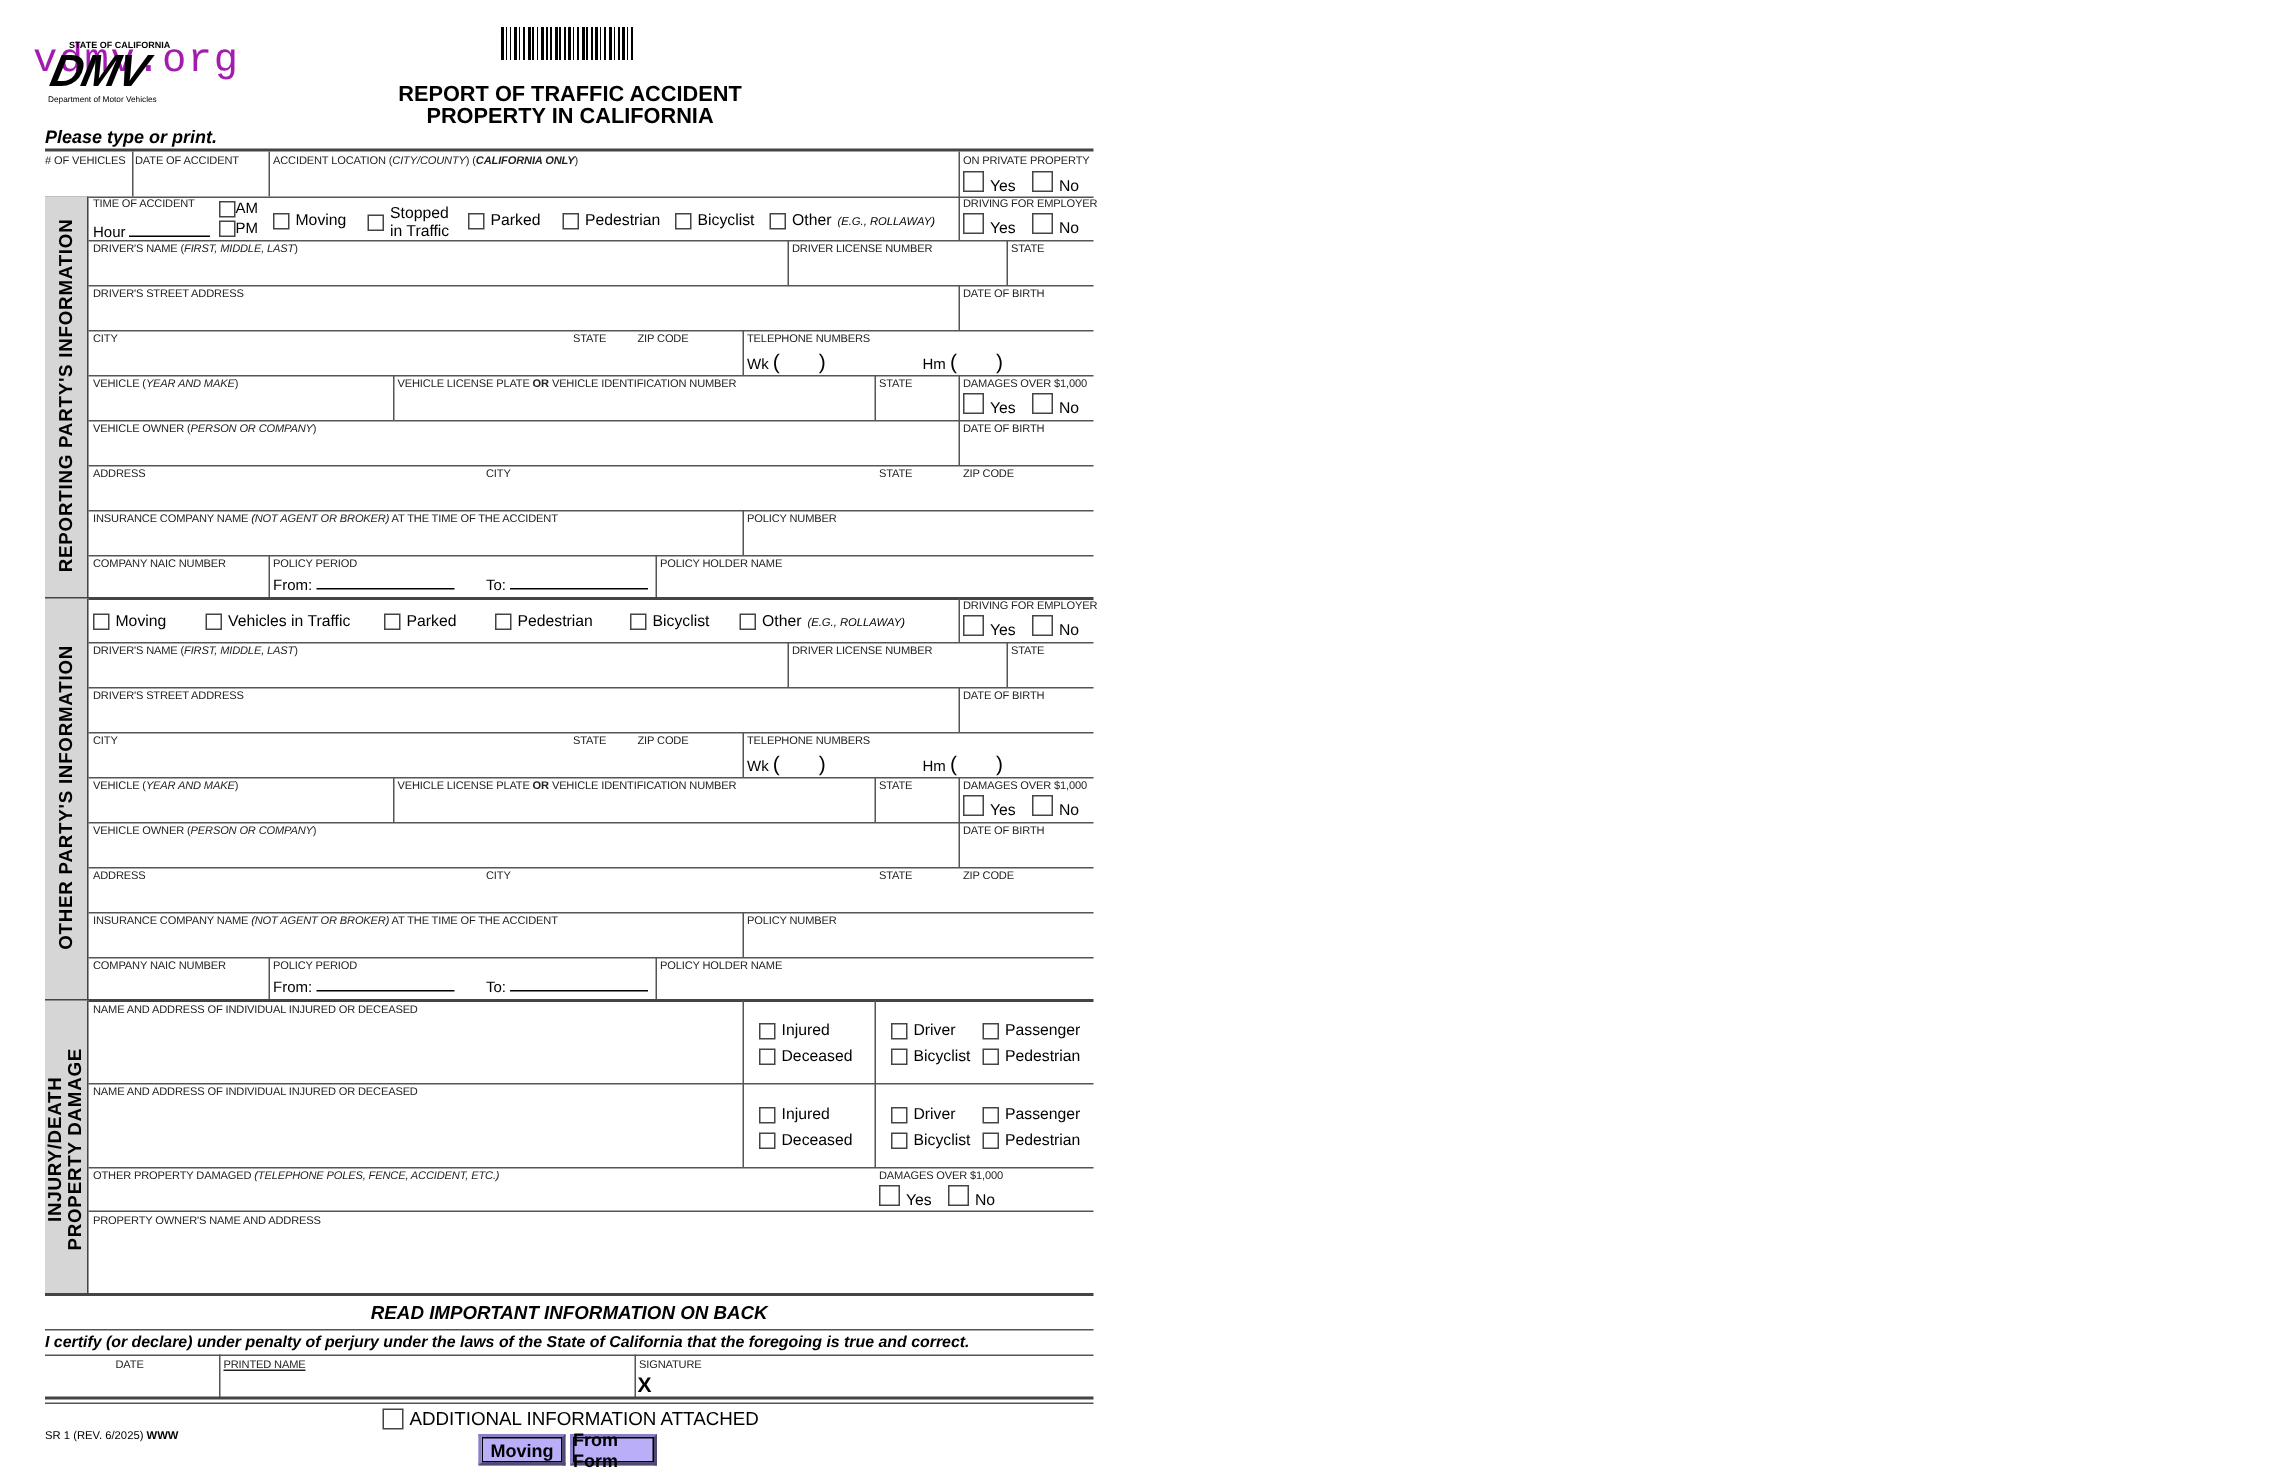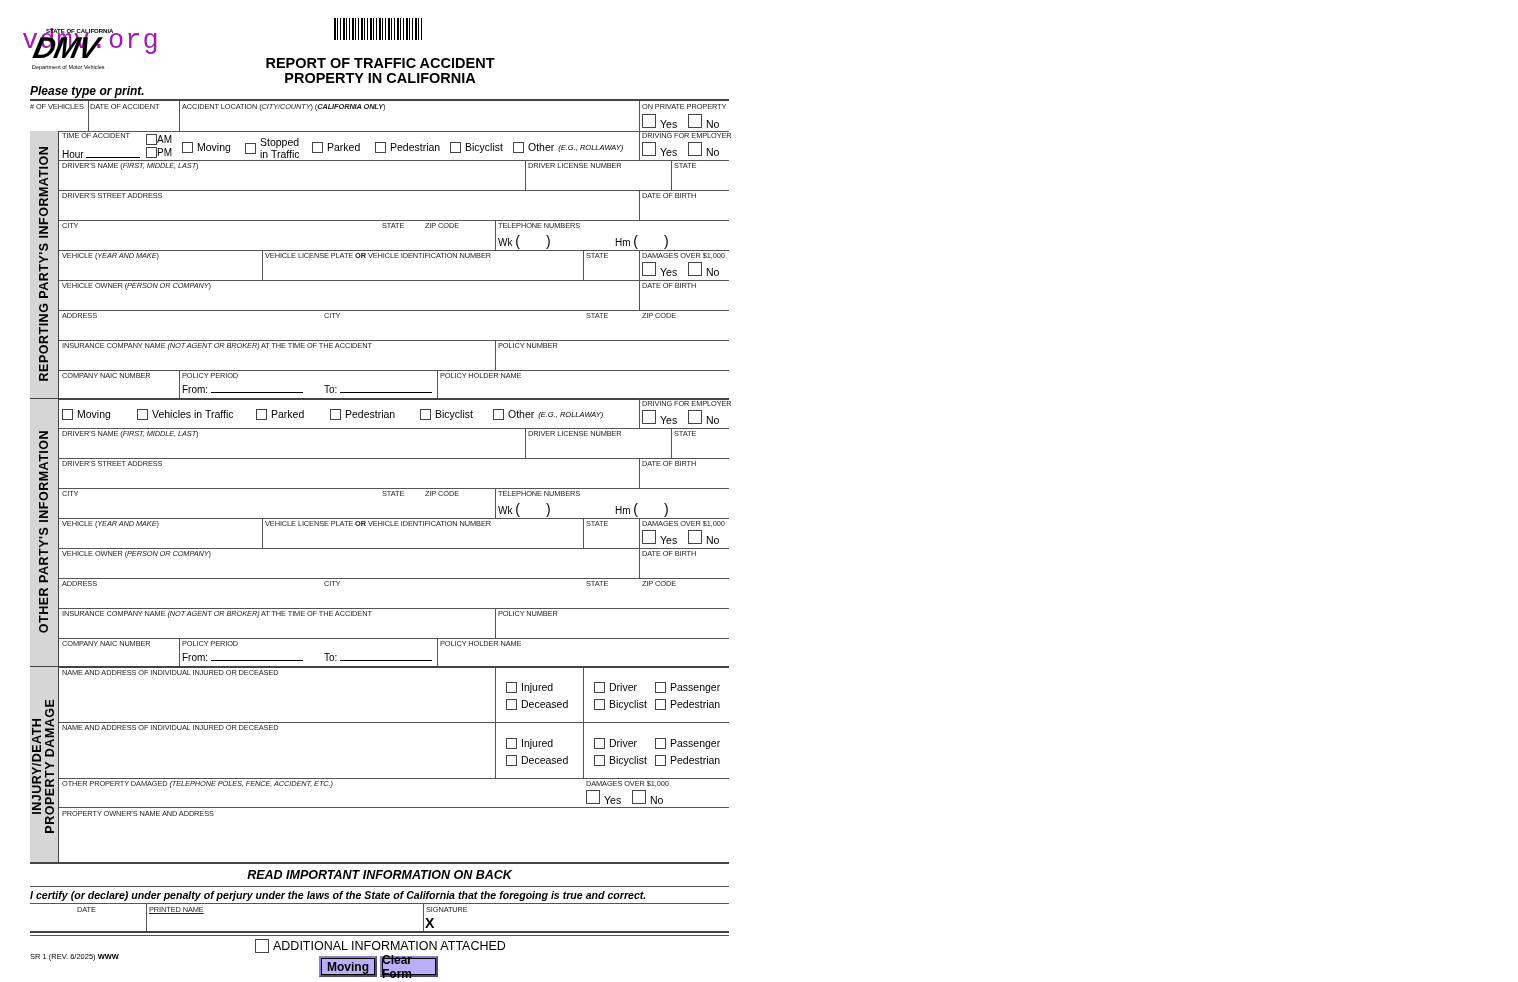--- a/index.html
+++ b/index.html
@@ -351,13 +351,13 @@
 <div class="abs" style="left:425px;top:915px;font-weight:bold;font-size:14px;">X</div>
 <div class="hl thick" style="left:30px;top:931px;width:699px;"></div>
 <div class="hl" style="left:30px;top:935px;width:699px;"></div>
 
 <div class="opt" style="left:255px;top:939px;font-size:12.5px;">
     <span class="cb big"></span>
     <span>ADDITIONAL INFORMATION ATTACHED</span>
   </div>
 <div class="abs" style="left:30px;top:952px;font-size:7.5px;"><span>SR 1 (REV. 6/2025)</span> <b>WWW</b></div>
 <div class="btn" style="left:319px;top:956px;width:58px;height:21px;">Moving</div>
-<div class="btn" style="left:380px;top:956px;width:58px;height:21px;">Clear Form</div>
+<div class="btn" style="left:380px;top:956px;width:58px;height:21px;">From Form</div>
 
 </body></html>

